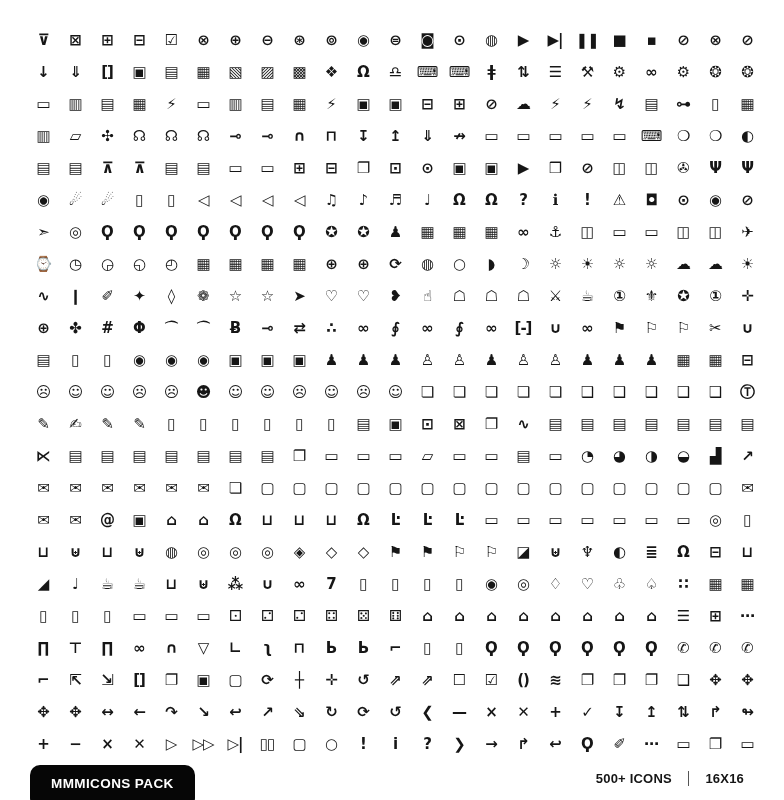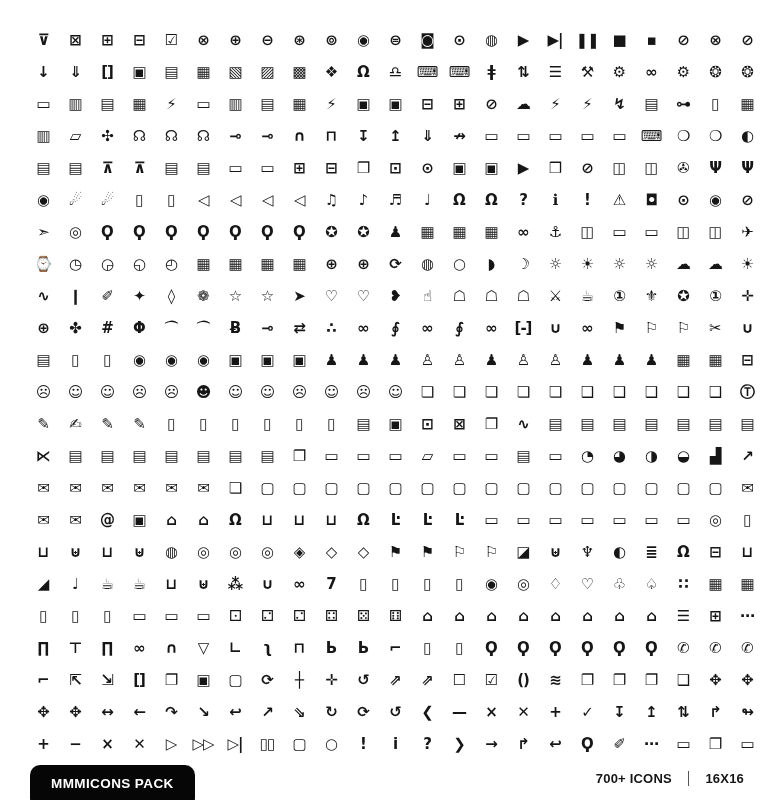--- a/index.html
+++ b/index.html
@@ -611,16 +611,16 @@
       <span class="cell">⋯</span>
       <span class="cell">▭</span>
       <span class="cell">❐</span>
       <span class="cell">▭</span>
     </div>
   </div>
 
 <div class="footer-badge">MMMICONS PACK</div>
 
 <div class="footer-meta">
-  <span>700+ ICONS</span>
+  <span>500+ ICONS</span>
   <span class="footer-divider"></span>
   <span>16X16</span>
 </div>
 
 </body></html>

